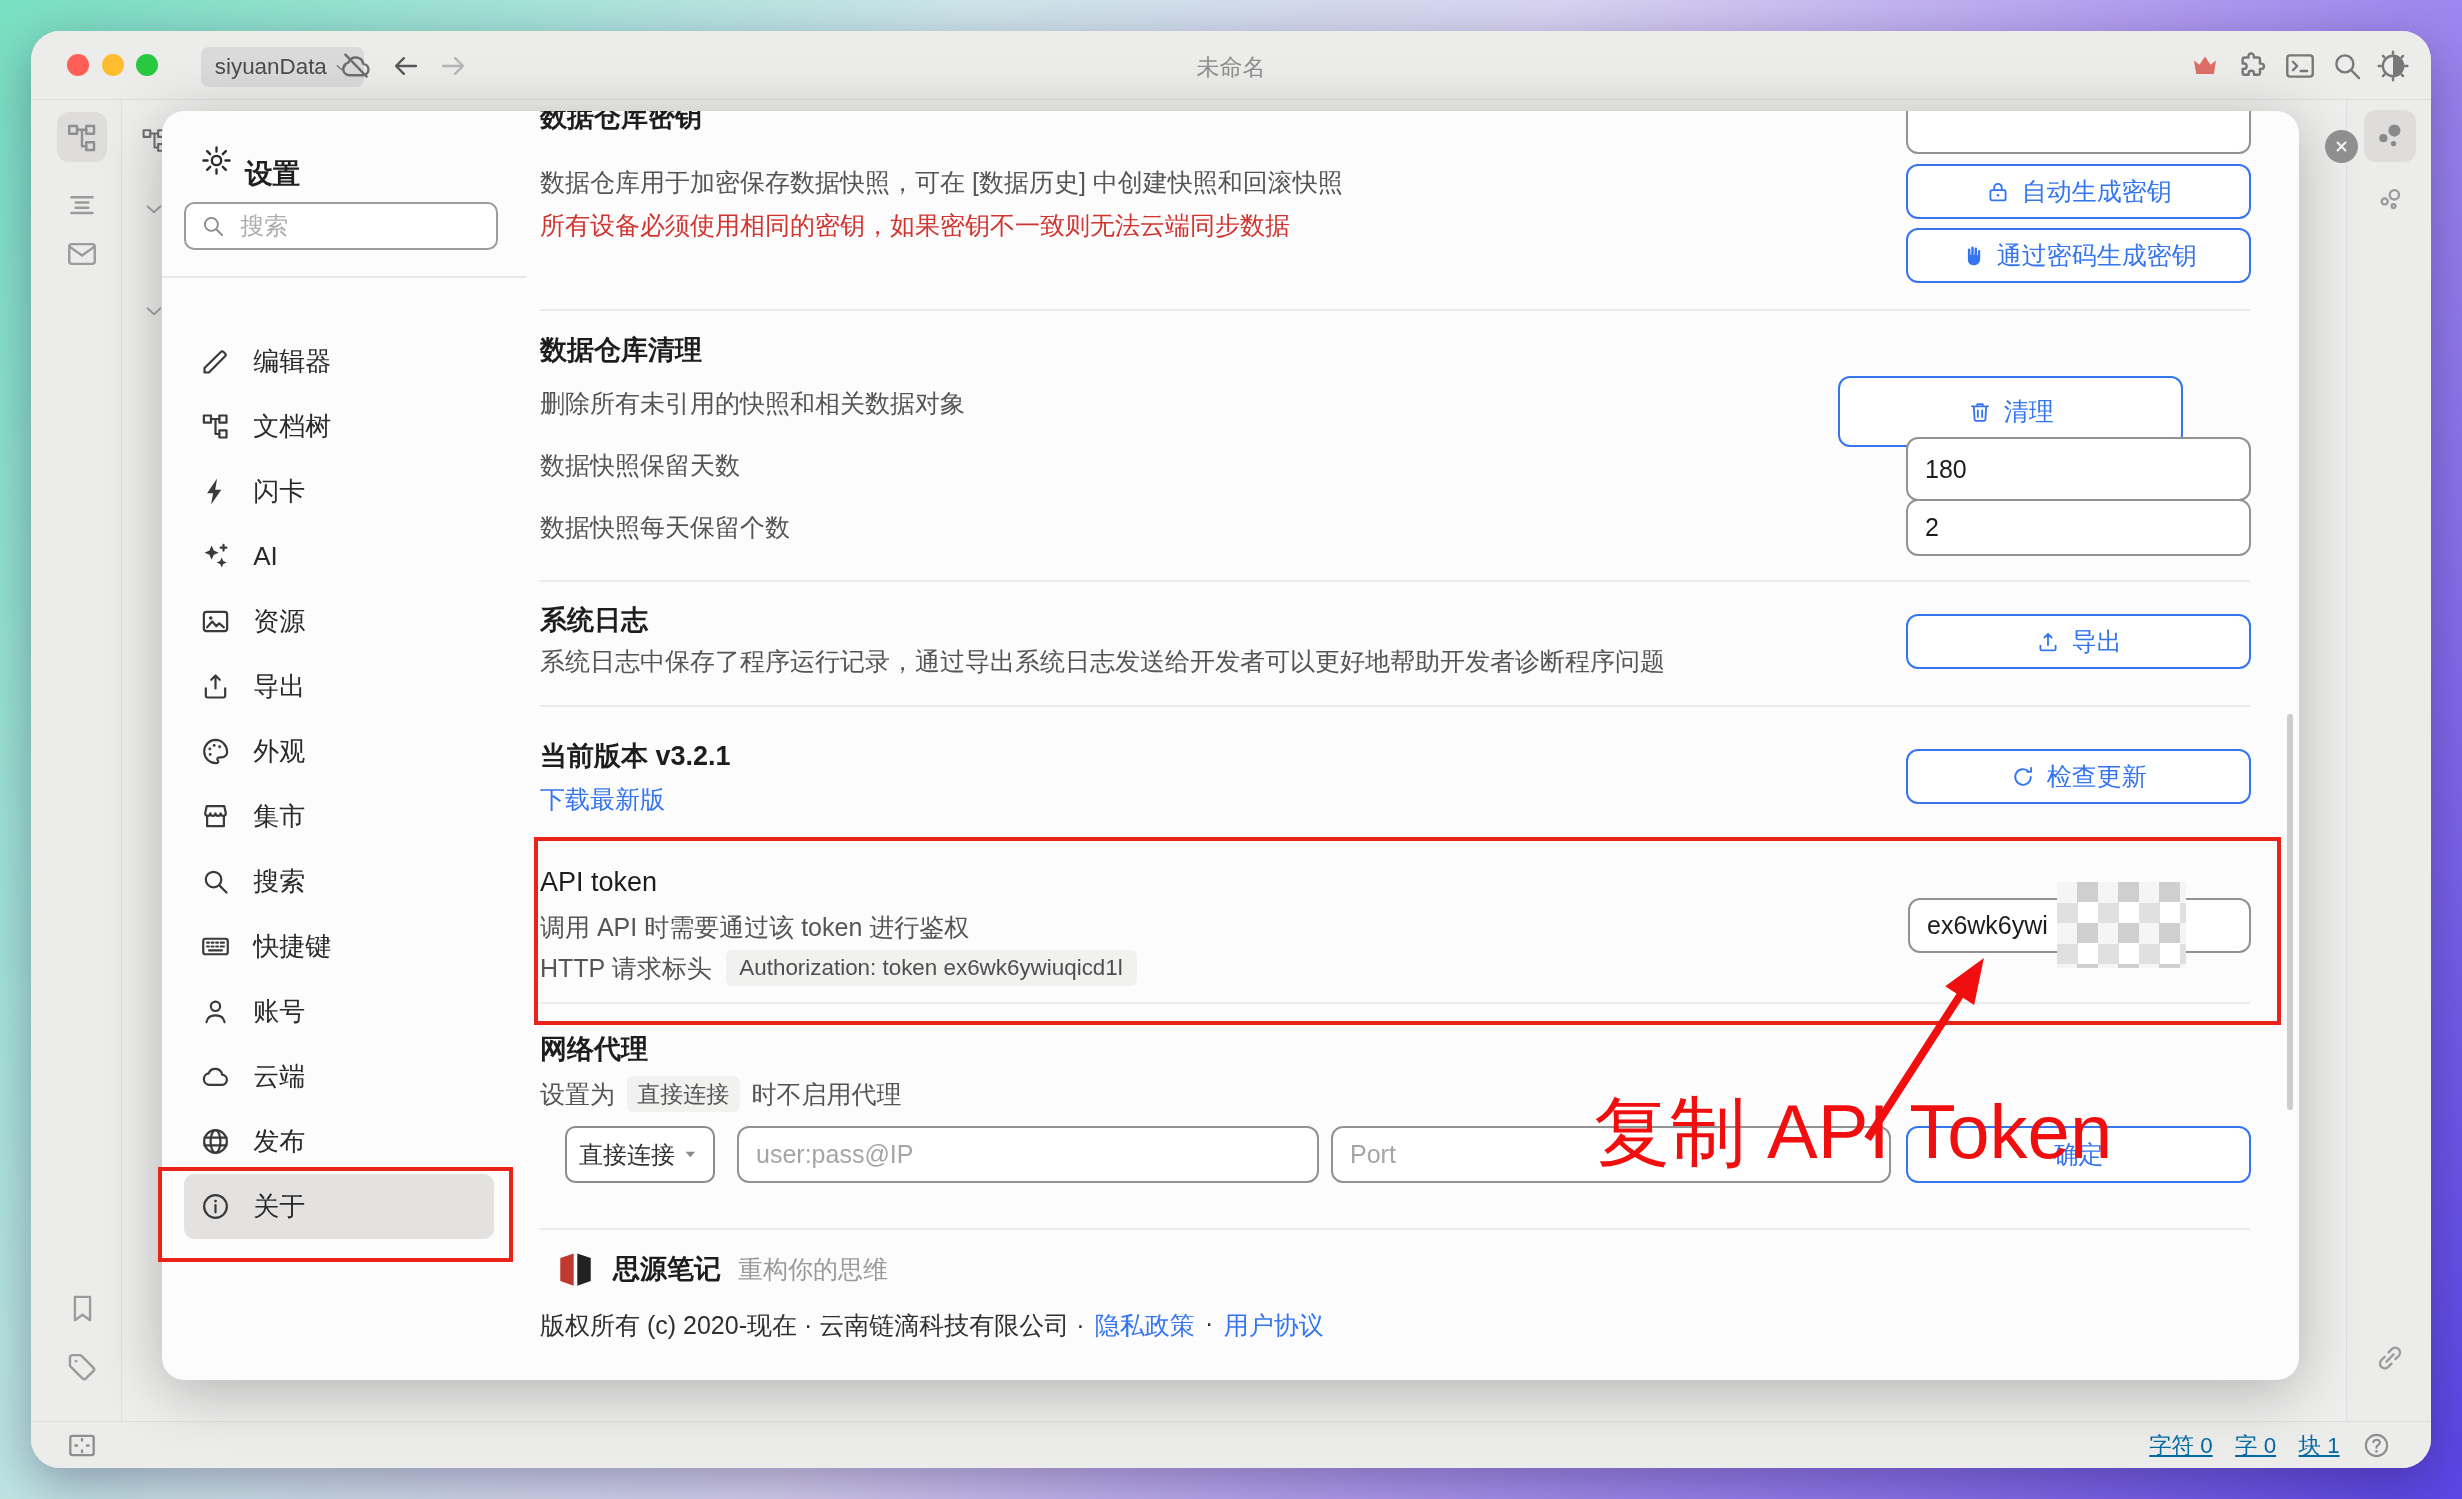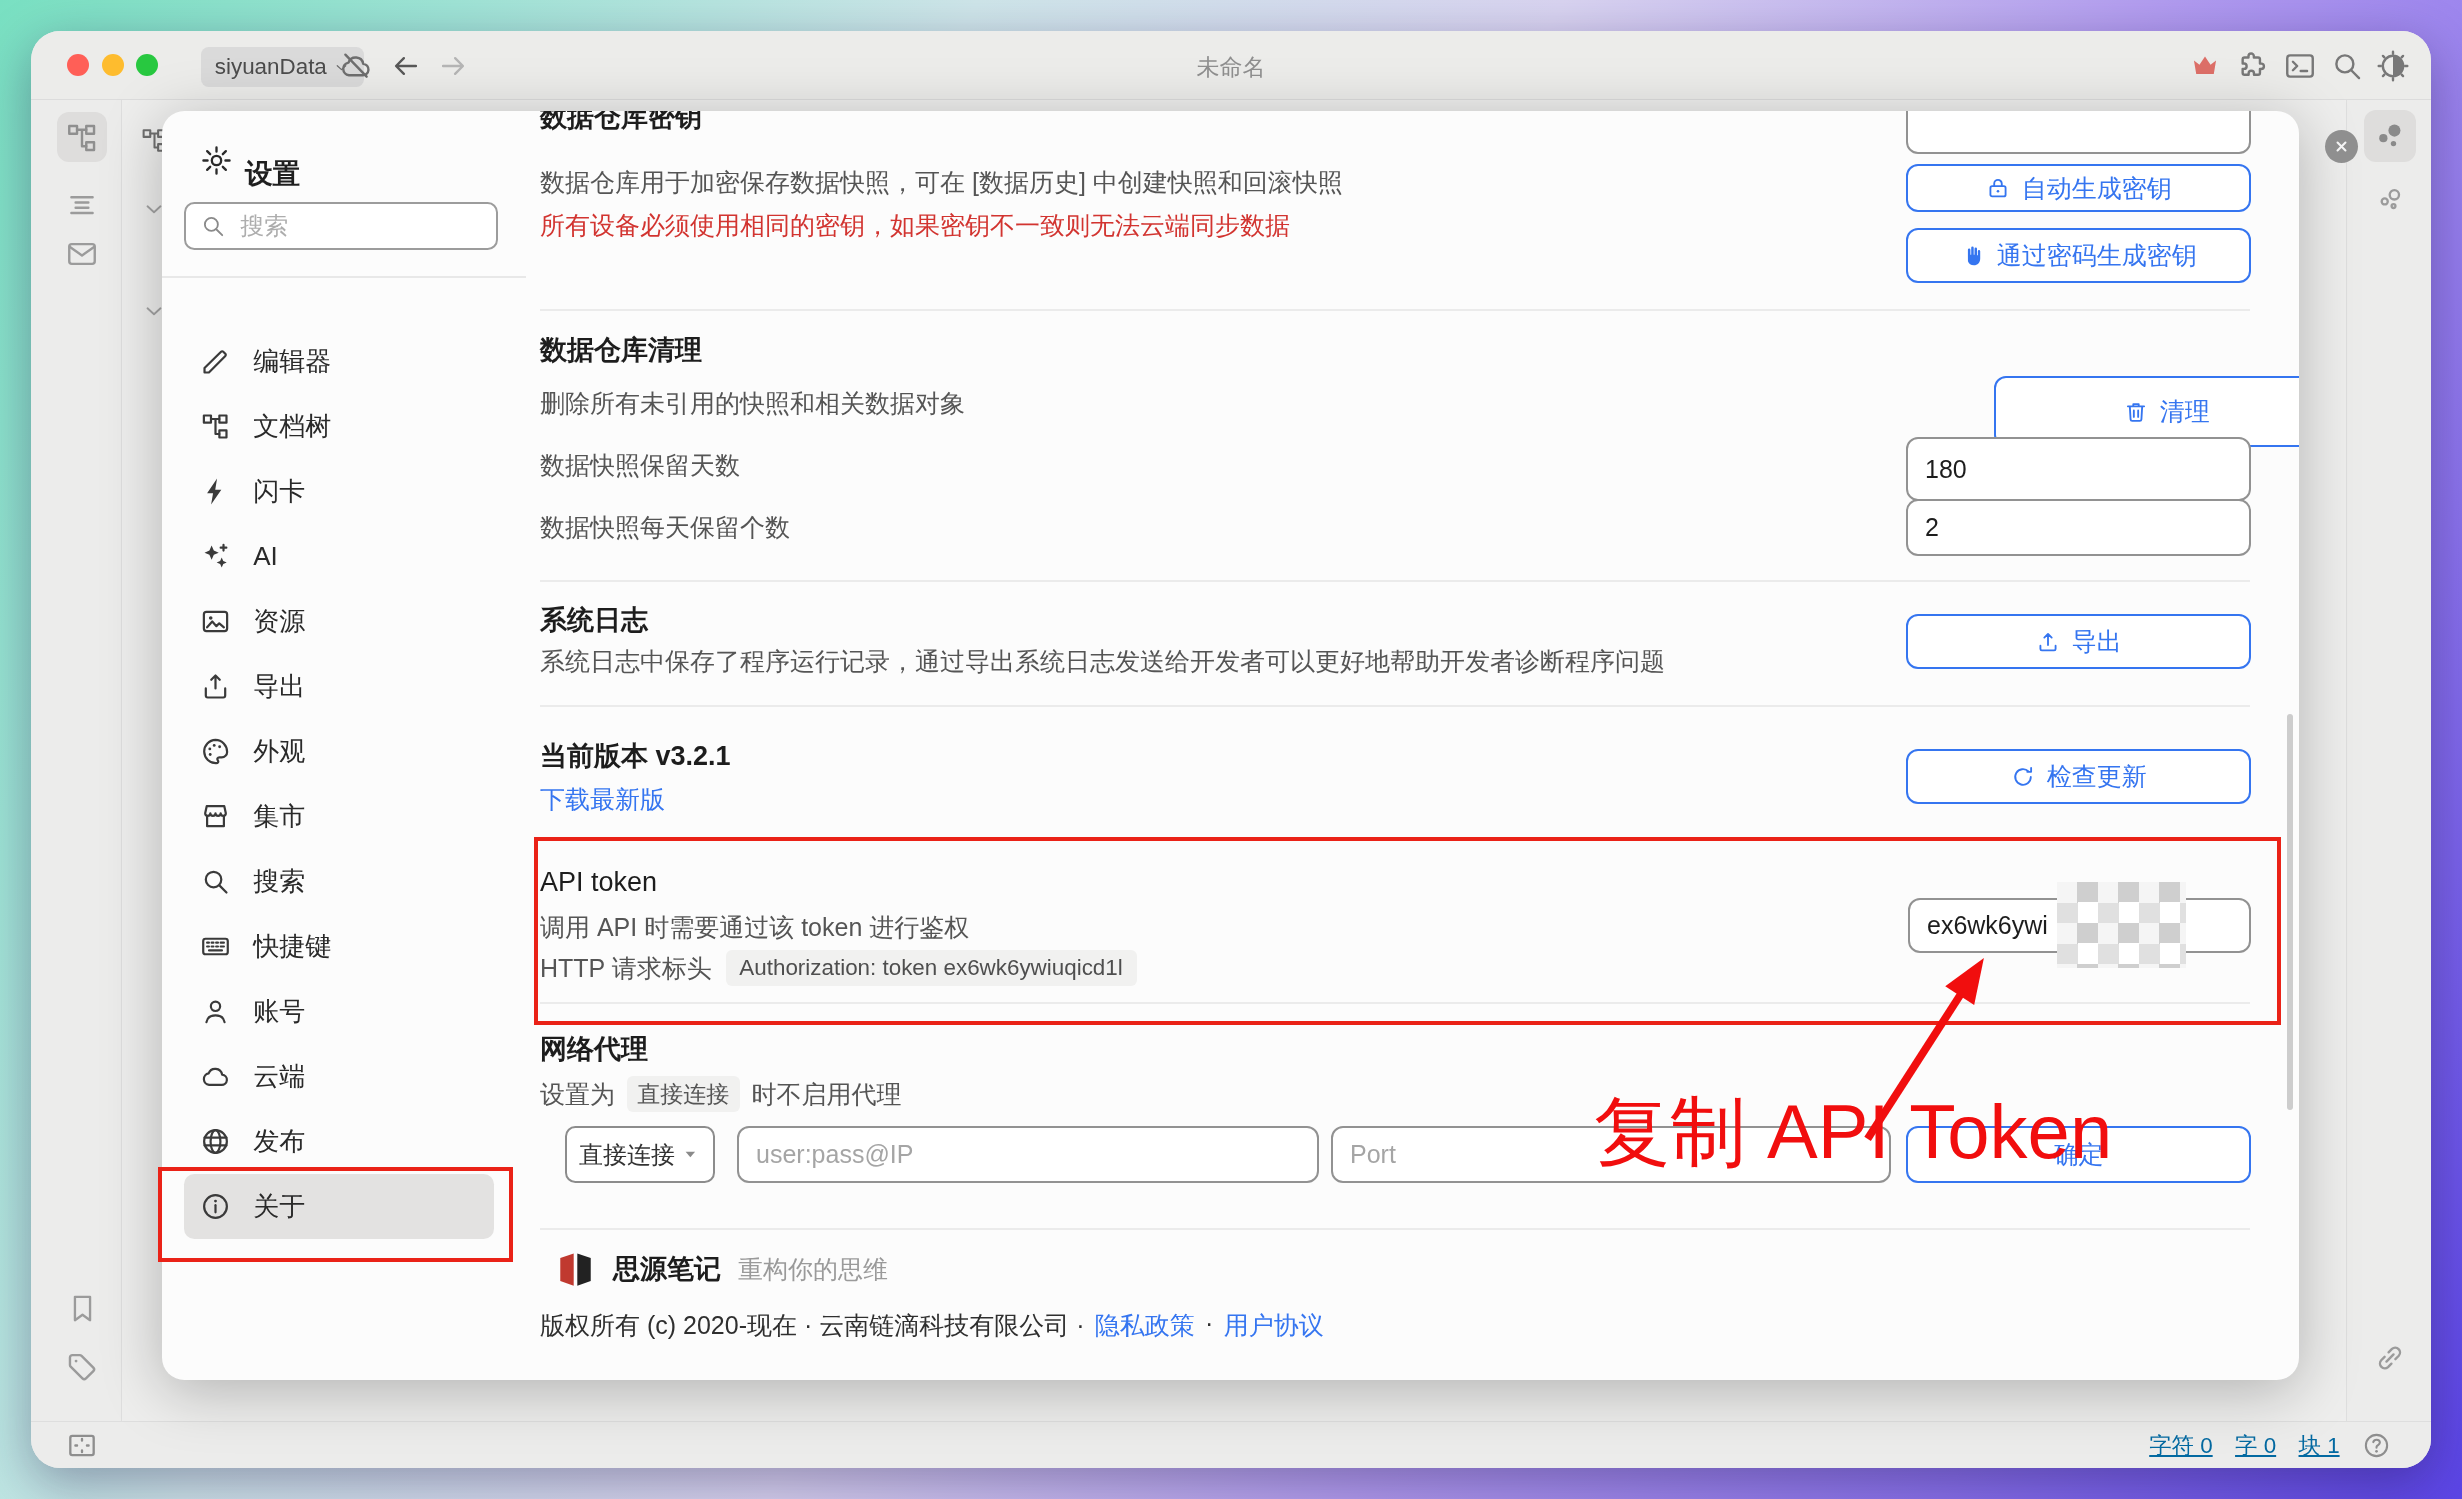--- a/index.html
+++ b/index.html
@@ -384,21 +384,21 @@
             </svg>
           </span>
           <span class="mi-label">关于</span>
         </div>
       </div>
 
     <div class="h" style="left:378px;top:-12px">数据仓库密钥</div>
     <div class="desc" style="left:378px;top:55px">数据仓库用于加密保存数据快照，可在 [数据历史] 中创建快照和回滚快照</div>
     <div class="desc" style="left:378px;top:98px;color:#d23430">所有设备必须使用相同的密钥，如果密钥不一致则无法云端同步数据</div>
     <input class="field" style="left: 1744px; top: -40px; width: 345px; height: 83px;">
-    <button class="btn" style="left:1744px;top:53px;width:345px;height:48px">
+    <button class="btn" style="left:1744px;top:53px;width:345px;height:55px">
       <span class="icon">
           <svg viewBox="0 0 24 24" fill="none" stroke="currentColor" stroke-width="1.7" stroke-linecap="round" stroke-linejoin="round">
             <rect x="5" y="10.3" width="14" height="9.5" rx="1.6"></rect>
             <path d="M8.5 10.3V8a3.5 3.5 0 0 1 7 0v2.3"></path>
             <circle cx="12" cy="15" r="1.2" fill="currentColor" stroke="none"></circle>
           </svg>
         </span>
       <span>自动生成密钥</span>
     </button>
     <button class="btn" style="left:1744px;top:117px;width:345px;height:55px">
@@ -406,21 +406,21 @@
           <svg viewBox="0 0 24 24" fill="none" stroke="currentColor" stroke-width="1.7" stroke-linecap="round" stroke-linejoin="round">
             <path fill="currentColor" stroke="none" d="M7.3 12.2V6.2a1.15 1.15 0 0 1 2.3 0v4.6h.75V4.4a1.15 1.15 0 0 1 2.3 0v6.4h.75V5.3a1.15 1.15 0 0 1 2.3 0v5.9h.75V7.6a1.1 1.1 0 0 1 2.2 0v6.6c0 3.9-2.4 6.3-5.8 6.3-3 0-4.6-1.5-5.5-3.7z"></path>
           </svg>
         </span>
       <span>通过密码生成密钥</span>
     </button>
     <div class="divider" style="top:198px"></div>
 
     <div class="h" style="left:378px;top:221px">数据仓库清理</div>
     <div class="desc" style="left:378px;top:265px;line-height:55px">删除所有未引用的快照和相关数据对象</div>
-    <button class="btn" style="left:1832px;top:265px;width:345px;height:71px">
+    <button class="btn" style="left:1676px;top:265px;width:345px;height:71px">
       <span class="icon">
           <svg viewBox="0 0 24 24" fill="none" stroke="currentColor" stroke-width="1.7" stroke-linecap="round" stroke-linejoin="round">
             <path d="M4.5 6.8h15M9.5 6.5V4.8h5v1.7M6.3 6.8l.7 12a1.5 1.5 0 0 0 1.5 1.4h7a1.5 1.5 0 0 0 1.5-1.4l.7-12M10 10.5v6M14 10.5v6"></path>
           </svg>
         </span>
       <span>清理</span>
     </button>
     <div class="desc" style="left:378px;top:326px;line-height:57px">数据快照保留天数</div>
     <input class="field" style="left: 1744px; top: 326px; width: 345px; height: 64px;" value="180">
     <div class="desc" style="left:378px;top:388px;line-height:57px">数据快照每天保留个数</div>

